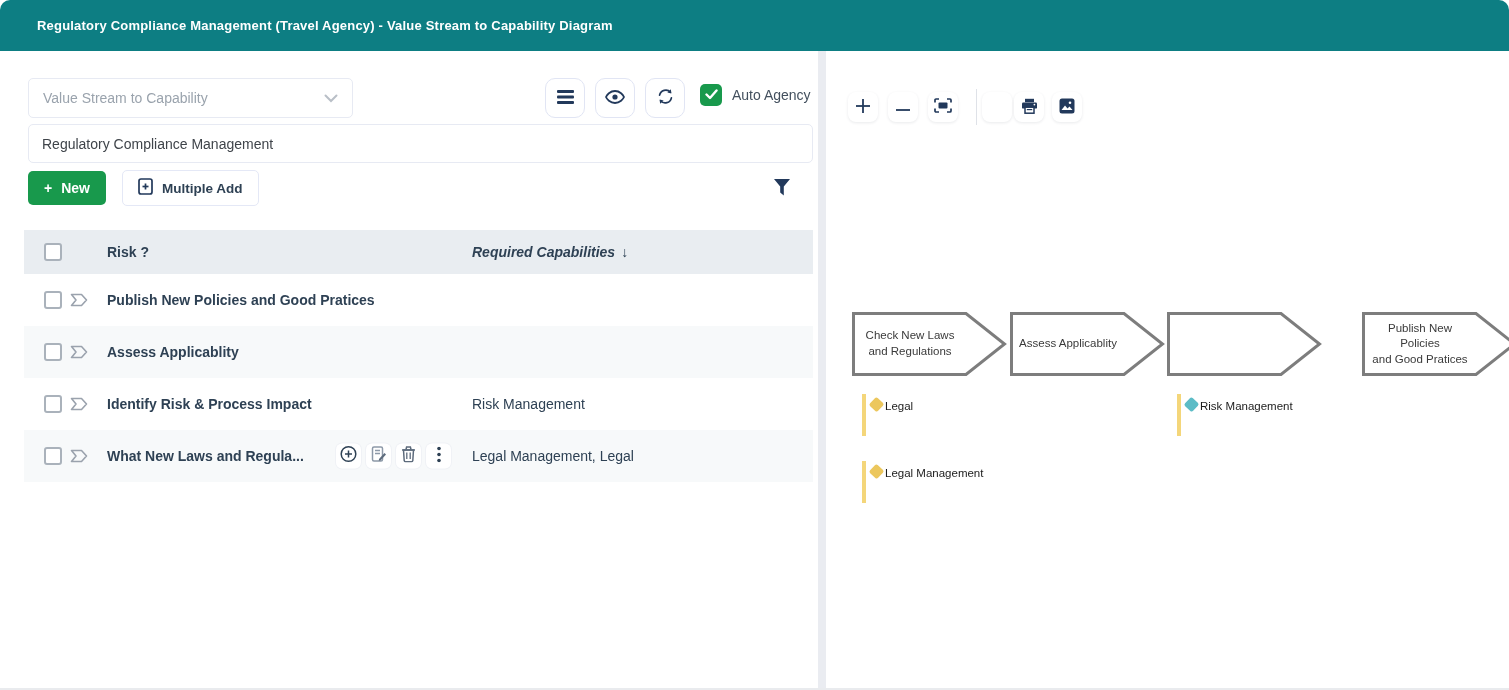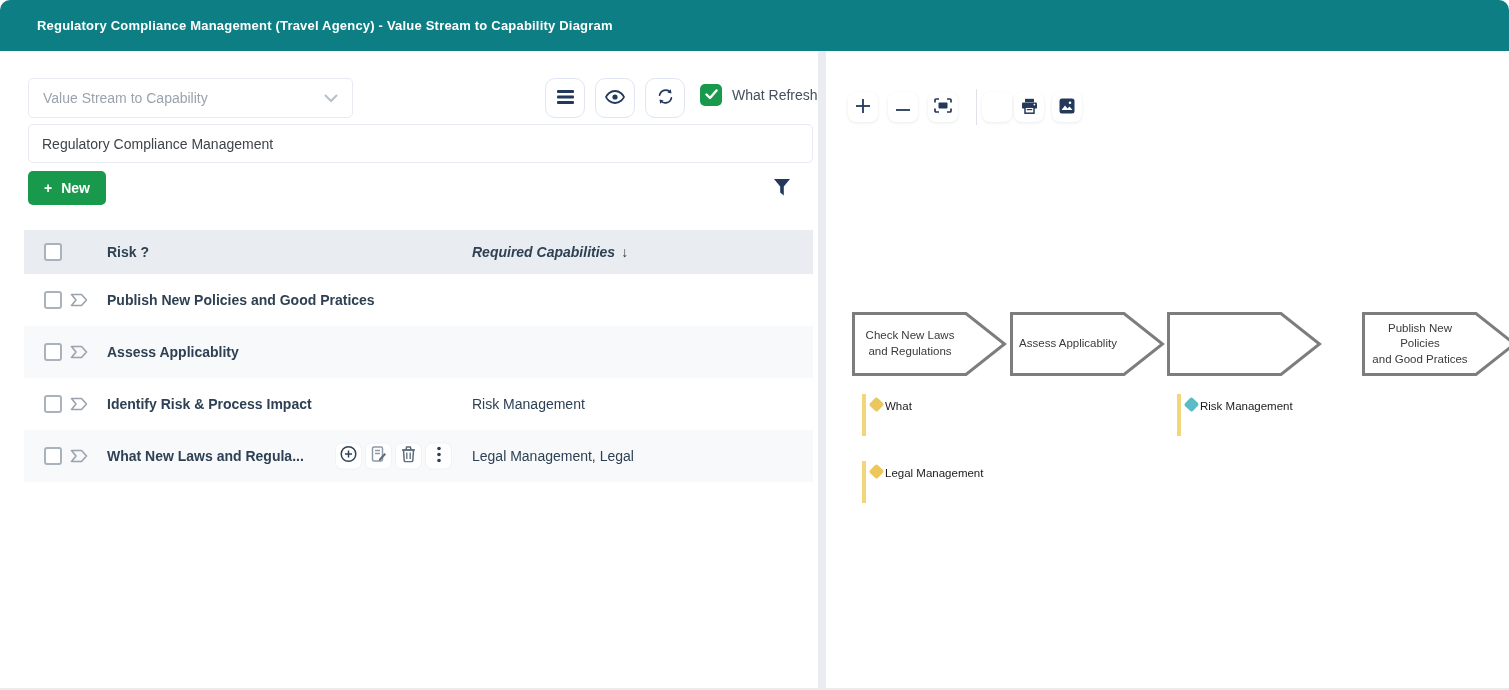--- a/index.html
+++ b/index.html
@@ -118,28 +118,38 @@
       </span>
     </button>
     <div class="autorefresh">
       <span class="ar-box" style="background: rgb(24, 153, 76);">
         <span>
           <svg width="13" height="11" viewBox="0 0 13 11">
               <polyline points="1.5,5.5 5,9 11.5,1.5" fill="none" stroke="#fff" stroke-width="2.4" stroke-linecap="round" stroke-linejoin="round"></polyline>
             </svg>
         </span>
       </span>
-      <span class="ar-label">What Refresh</span>
+      <span class="ar-label">Auto Agency</span>
     </div>
 
     <input class="name-input" type="text" value="Regulatory Compliance Management" style="">
 
     <button class="btn-new" style="background: rgb(24, 153, 76);">
       <span>+</span>
       <span>New</span>
+    </button>
+    <button class="btn-multiadd">
+      <span>
+        <svg width="15" height="17" viewBox="0 0 15 17">
+            <rect x="1" y="1" width="13" height="15" rx="2" fill="none" stroke="#22395b" stroke-width="1.7"></rect>
+            <line x1="7.5" y1="5.5" x2="7.5" y2="11.5" stroke="#22395b" stroke-width="1.7"></line>
+            <line x1="4.5" y1="8.5" x2="10.5" y2="8.5" stroke="#22395b" stroke-width="1.7"></line>
+          </svg>
+      </span>
+      <span>Multiple Add</span>
     </button>
     <span class="filter-btn">
       <span>
         <svg width="18" height="19" viewBox="0 0 18 19">
             <path d="M1 1 H17 L10.8 8.6 V17.5 L7.2 14.6 V8.6 Z" fill="#22395b"></path>
           </svg>
       </span>
     </span>
 
     <div class="grid">
@@ -314,21 +324,21 @@
       <svg width="155" height="64" viewBox="0 0 155 64">
           <polygon points="1.5,1.5 114,1.5 152.5,32 114,62.5 1.5,62.5" fill="#ffffff" stroke="#7d7d7d" stroke-width="3"></polygon>
         </svg>
       <div class="chevron-label">Publish New Policies
 and Good Pratices</div>
     </div>
 
     <div class="cap" style="left:36px; top:343px;">
       <div class="cap-bar" style="background: rgb(244, 214, 122);"></div>
       <div class="cap-diamond" style="background: rgb(236, 199, 93);"></div>
-      <div class="cap-label">What</div>
+      <div class="cap-label">Legal</div>
     </div>
     <div class="cap" style="left:351px; top:343px;">
       <div class="cap-bar" style="background: rgb(244, 214, 122);"></div>
       <div class="cap-diamond" style="background: rgb(92, 188, 198);"></div>
       <div class="cap-label">Risk Management</div>
     </div>
     <div class="cap" style="left:36px; top:410px;">
       <div class="cap-bar" style="background: rgb(244, 214, 122);"></div>
       <div class="cap-diamond" style="background: rgb(236, 199, 93);"></div>
       <div class="cap-label">Legal Management</div>

